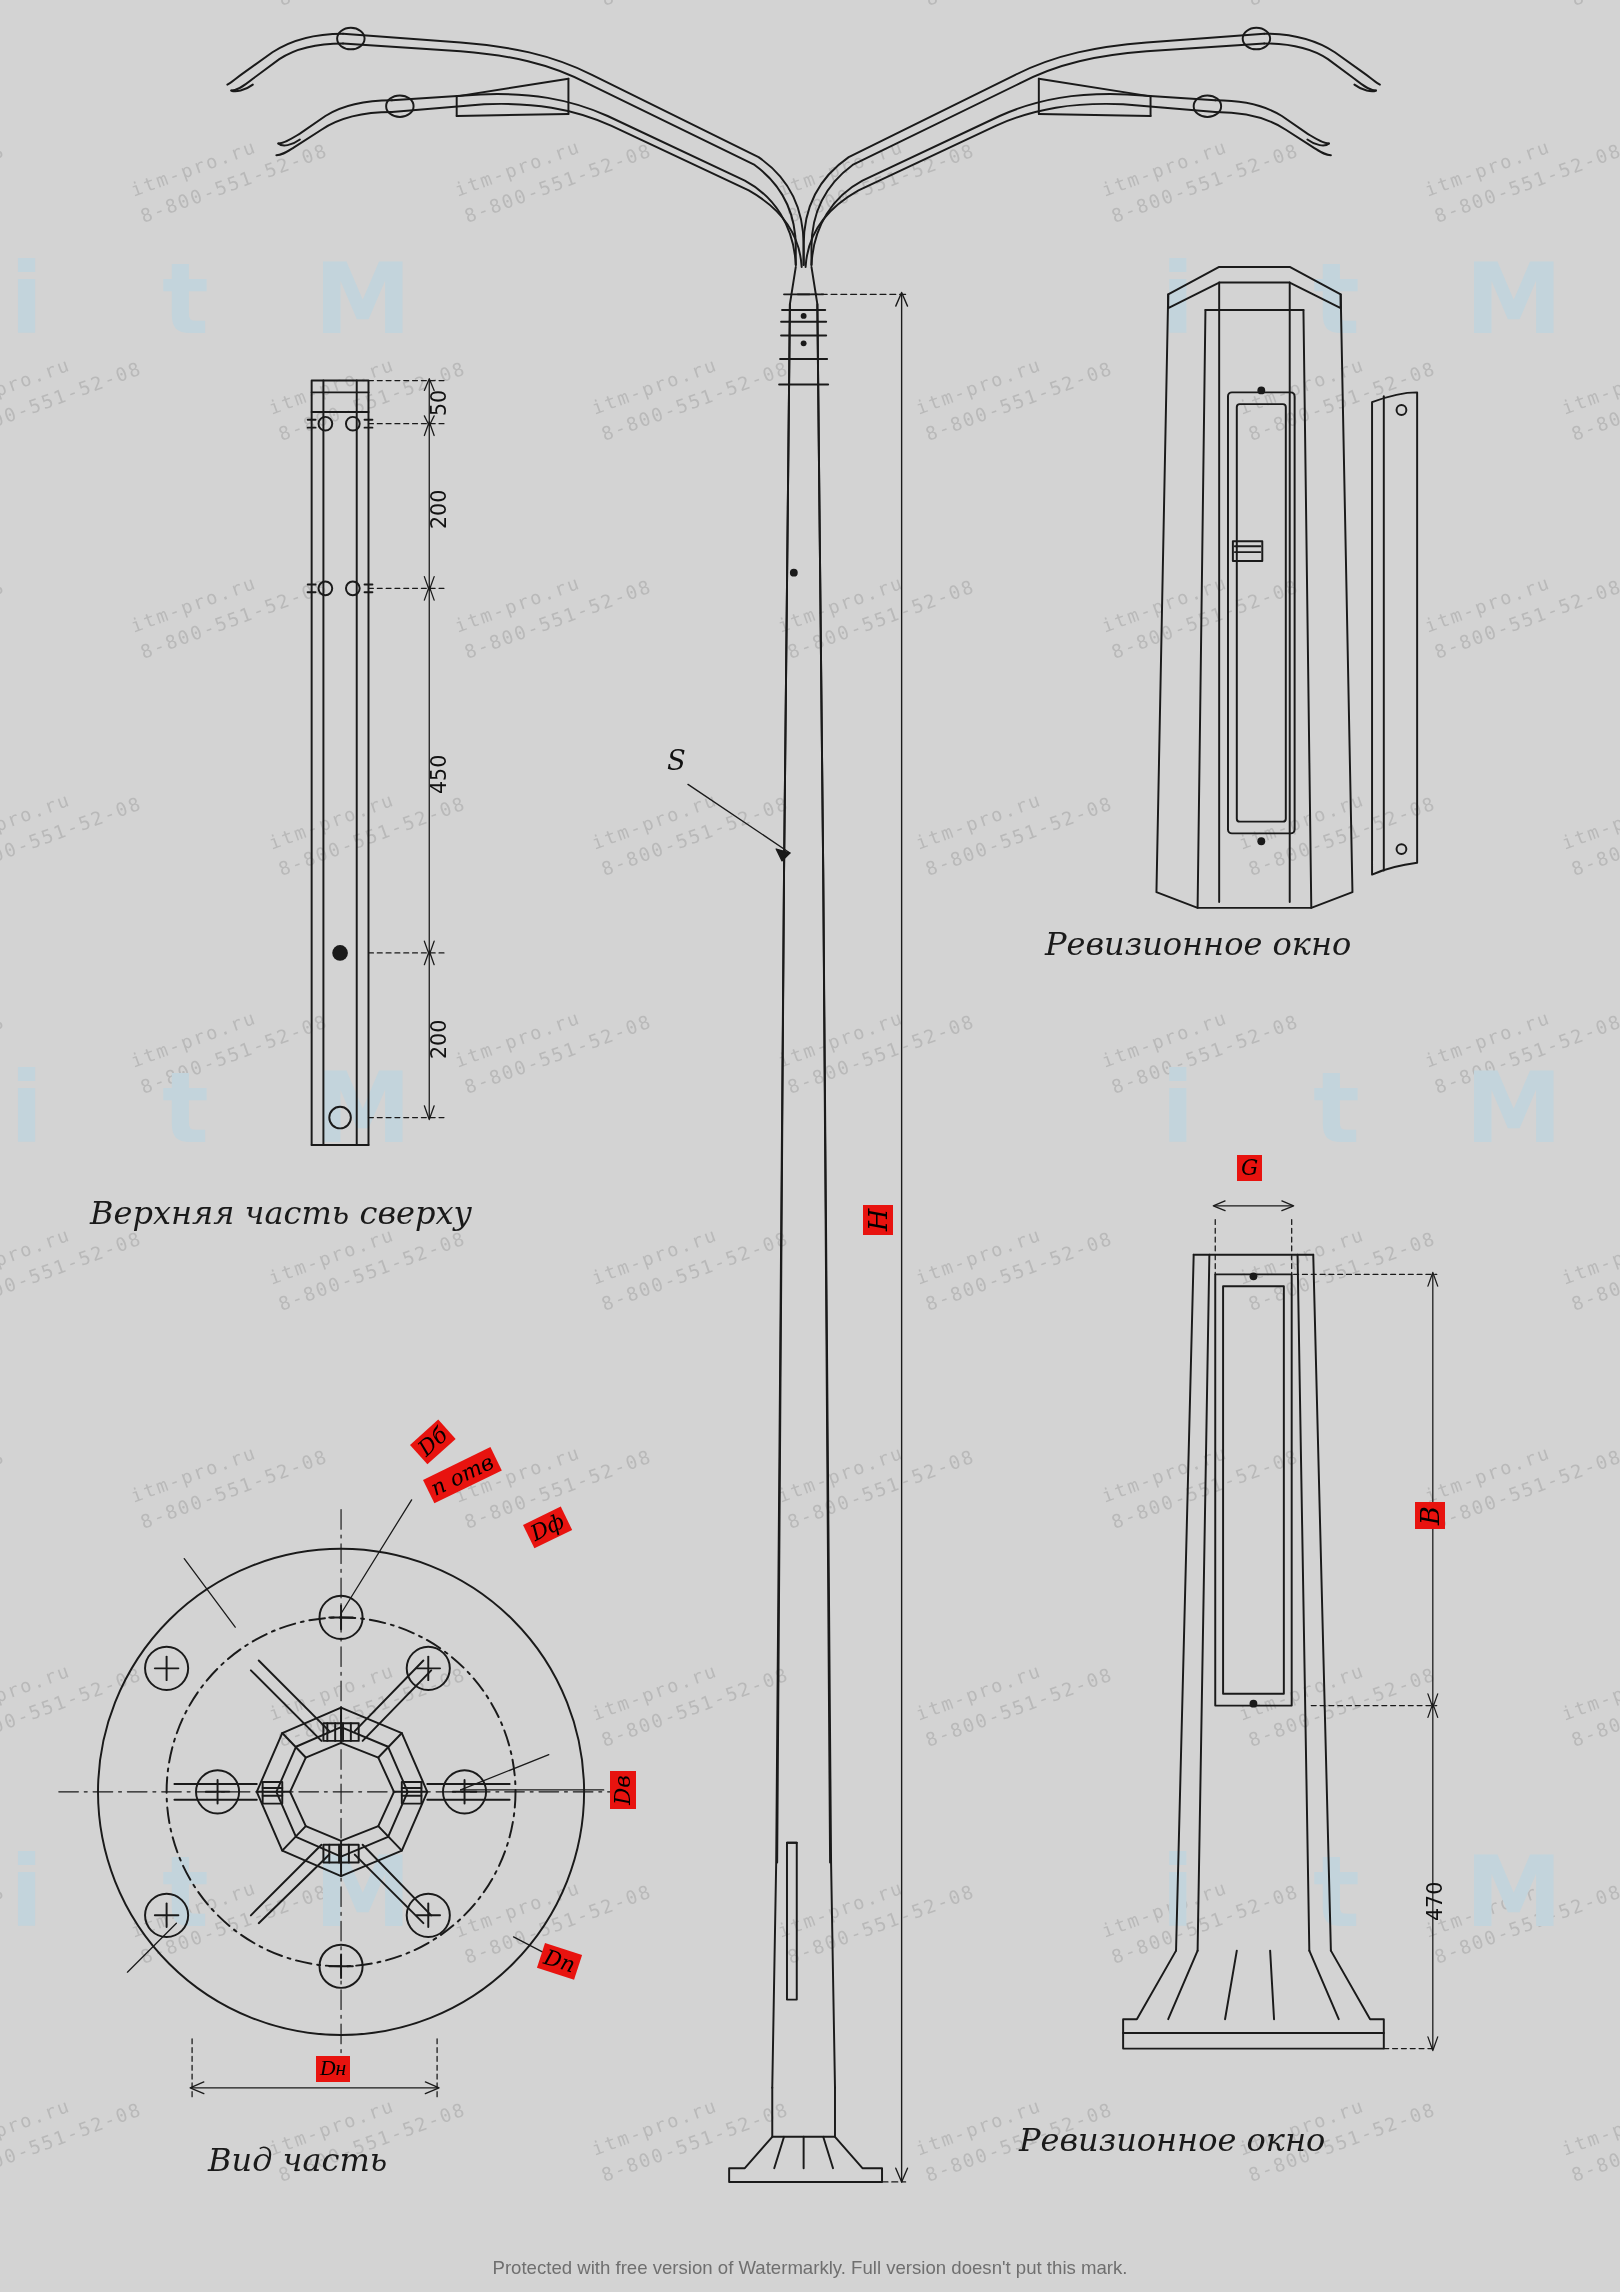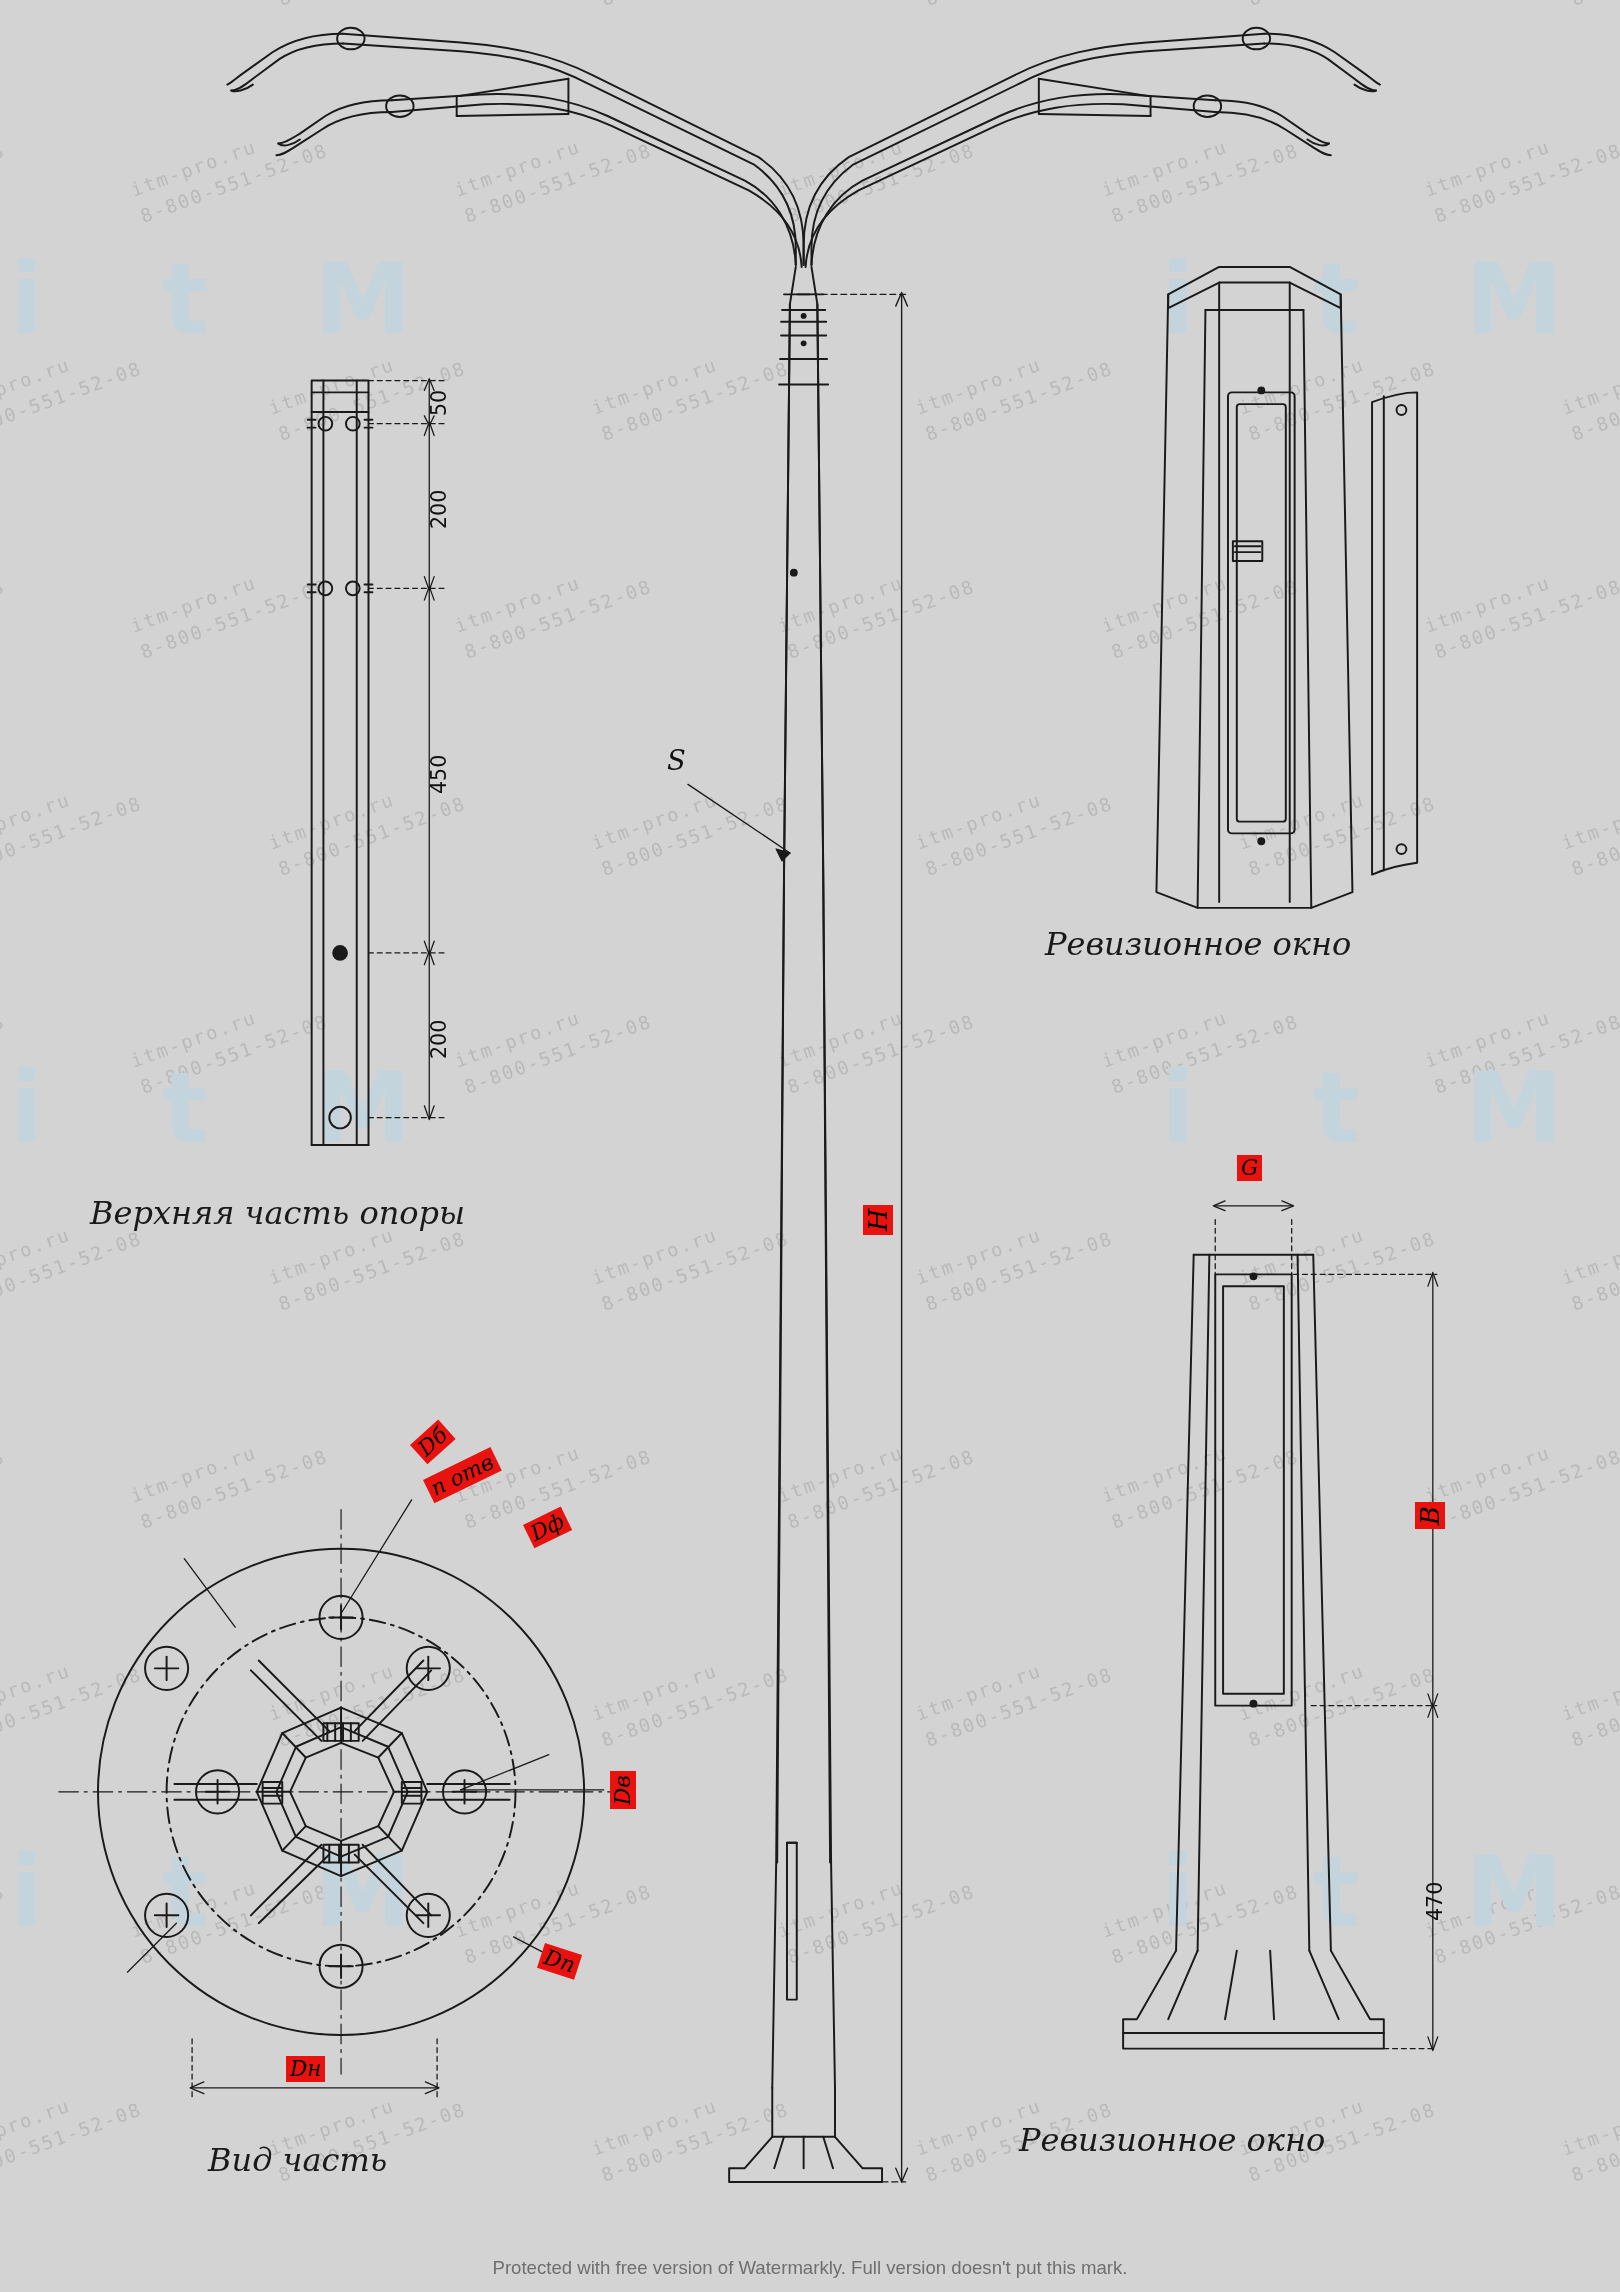--- a/index.html
+++ b/index.html
@@ -554,40 +554,40 @@
     </svg>
   </div>
 
   <div class="layer">
 
     <div class="dim vert" style="left:427px; top:416px;">50</div>
     <div class="dim vert" style="left:427px; top:529px;">200</div>
     <div class="dim vert" style="left:427px; top:794px;">450</div>
     <div class="dim vert" style="left:427px; top:1059px;">200</div>
 
-    <div class="caption" style="left:90px; top:1194px;">Верхняя часть опоры</div>
+    <div class="caption" style="left:90px; top:1194px;">Верхняя часть сверху</div>
 
     <div class="plain-label" style="left:667px; top:745px;">S</div>
 
     <div class="redlabel vert" style="left:863px; top:1235px; font-size:25.5px;">H</div>
 
     <div class="caption" style="left:1045px; top:925px;">Ревизионное окно</div>
 
     <div class="caption" style="left:1019px; top:2121px;">Ревизионное окно</div>
 
     <div class="redlabel" style="left:1237px; top:1155px;">G</div>
     <div class="redlabel vert" style="left:1415px; top:1529px; font-size:25.5px;">B</div>
     <div class="dim vert" style="left:1423px; top:1921px;">470</div>
 
     <div class="redlabel" style="left:410px; top:1445px; transform:rotate(-42deg); transform-origin:left top;">Dб</div>
     <div class="redlabel" style="left:423px; top:1480px; transform:rotate(-26deg); transform-origin:left top;">n отв</div>
     <div class="redlabel" style="left:523px; top:1525px; transform:rotate(-26deg); transform-origin:left top;">Dф</div>
     <div class="redlabel vert" style="left:610px; top:1809px;">Dв</div>
     <div class="redlabel" style="left:545px; top:1943px; transform:rotate(18deg); transform-origin:left top;">Dп</div>
-    <div class="redlabel" style="left:286px; top:2056px;">Dн</div>
+    <div class="redlabel" style="left:316px; top:2056px;font-family:Liberation Serif, serif;">Dн</div>
 
     <div class="caption" style="left:208px; top:2141px;">Вид часть</div>
   </div>
 
   <div id="footer">Protected with free version of Watermarkly. Full version doesn't put this mark.</div>
 
 </div>
 
 
 </body></html>

